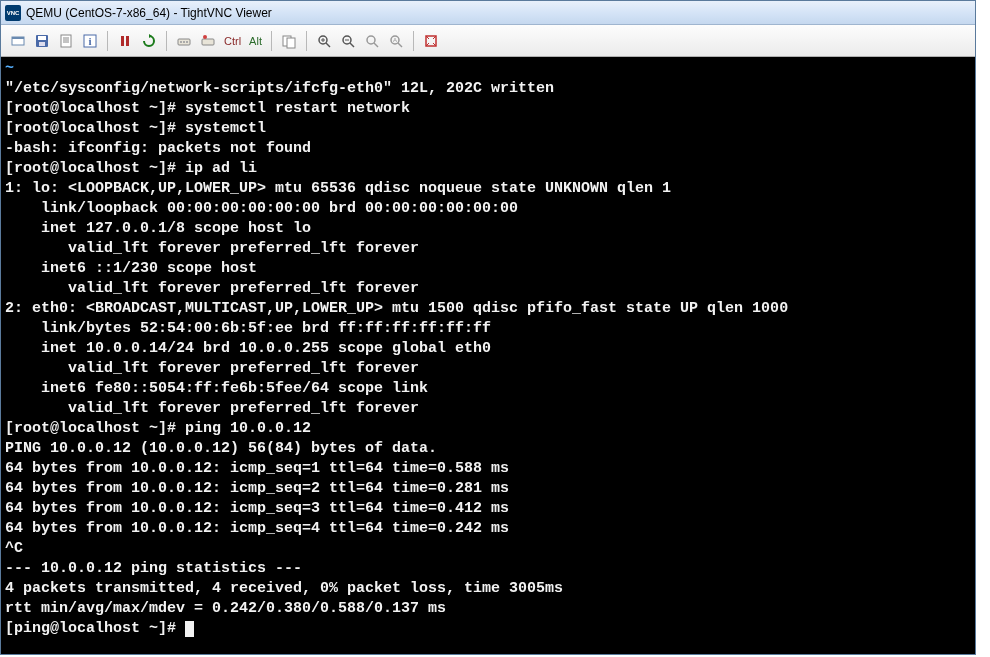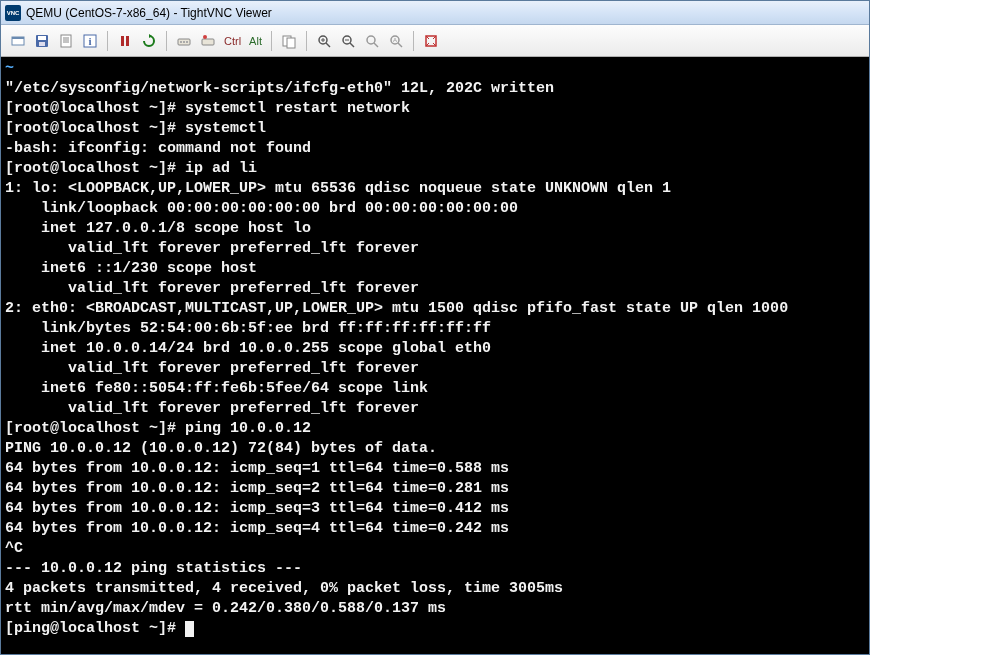--- a/index.html
+++ b/index.html
@@ -5,21 +5,21 @@
   * { box-sizing: border-box; margin: 0; padding: 0; }
   body {
     font-family: Tahoma, Arial, sans-serif;
     background: #fff;
     width: 990px;
     height: 657px;
     overflow: hidden;
   }
   .window {
     border: 1px solid #5a7a9c;
-    width: 870px;
+    width: 976px;
     height: 655px;
     display: flex;
     flex-direction: column;
   }
   .titlebar {
     height: 24px;
     background: linear-gradient(to bottom, #e8f0fb 0%, #d5e4f7 50%, #c5d8ef 100%);
     display: flex;
     align-items: center;
     padding: 0 4px;
@@ -200,36 +200,36 @@
           <line x1="13" y1="13" x2="10" y2="10" stroke="#c03030"></line>
         </svg>
     </div>
   </div>
 
   <div class="terminal">
     <pre><span class="tilde">~</span>
 <span>"/etc/sysconfig/network-scripts/ifcfg-eth0" 12L, 202C written</span>
 <span>[root@localhost ~]# systemctl restart network</span>
 <span>[root@localhost ~]# systemctl</span>
-<span>-bash: ifconfig: command not found</span>
+<span>-bash: ifconfig: packets not found</span>
 <span>[root@localhost ~]# ip ad li</span>
 <span>1: lo: &lt;LOOPBACK,UP,LOWER_UP&gt; mtu 65536 qdisc noqueue state UNKNOWN qlen 1</span>
 <span>    link/loopback 00:00:00:00:00:00 brd 00:00:00:00:00:00</span>
 <span>    inet 127.0.0.1/8 scope host lo</span>
 <span>       valid_lft forever preferred_lft forever</span>
 <span>    inet6 ::1/230 scope host</span>
 <span>       valid_lft forever preferred_lft forever</span>
 <span>2: eth0: &lt;BROADCAST,MULTICAST,UP,LOWER_UP&gt; mtu 1500 qdisc pfifo_fast state UP qlen 1000</span>
 <span>    link/bytes 52:54:00:6b:5f:ee brd ff:ff:ff:ff:ff:ff</span>
 <span>    inet 10.0.0.14/24 brd 10.0.0.255 scope global eth0</span>
 <span>       valid_lft forever preferred_lft forever</span>
 <span>    inet6 fe80::5054:ff:fe6b:5fee/64 scope link</span>
 <span>       valid_lft forever preferred_lft forever</span>
 <span>[root@localhost ~]# ping 10.0.0.12</span>
-<span>PING 10.0.0.12 (10.0.0.12) 72(84) bytes of data.</span>
+<span>PING 10.0.0.12 (10.0.0.12) 56(84) bytes of data.</span>
 <span>64 bytes from 10.0.0.12: icmp_seq=1 ttl=64 time=0.588 ms</span>
 <span>64 bytes from 10.0.0.12: icmp_seq=2 ttl=64 time=0.281 ms</span>
 <span>64 bytes from 10.0.0.12: icmp_seq=3 ttl=64 time=0.412 ms</span>
 <span>64 bytes from 10.0.0.12: icmp_seq=4 ttl=64 time=0.242 ms</span>
 <span>^C</span>
 <span>--- 10.0.0.12 ping statistics ---</span>
 <span>4 packets transmitted, 4 received, 0% packet loss, time 3005ms</span>
 <span>rtt min/avg/max/mdev = 0.242/0.380/0.588/0.137 ms</span>
 <span>[ping@localhost ~]# </span><span class="cursor"></span></pre>
   </div>

